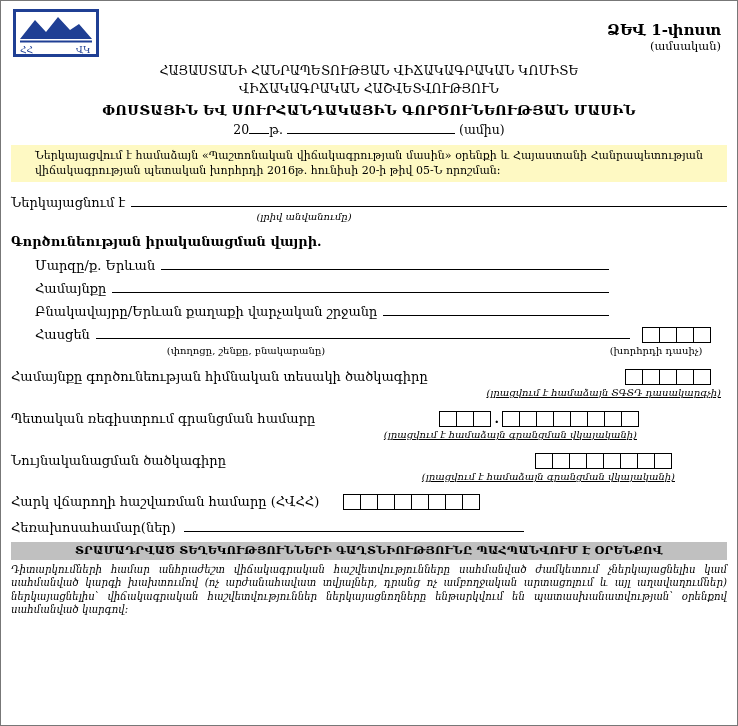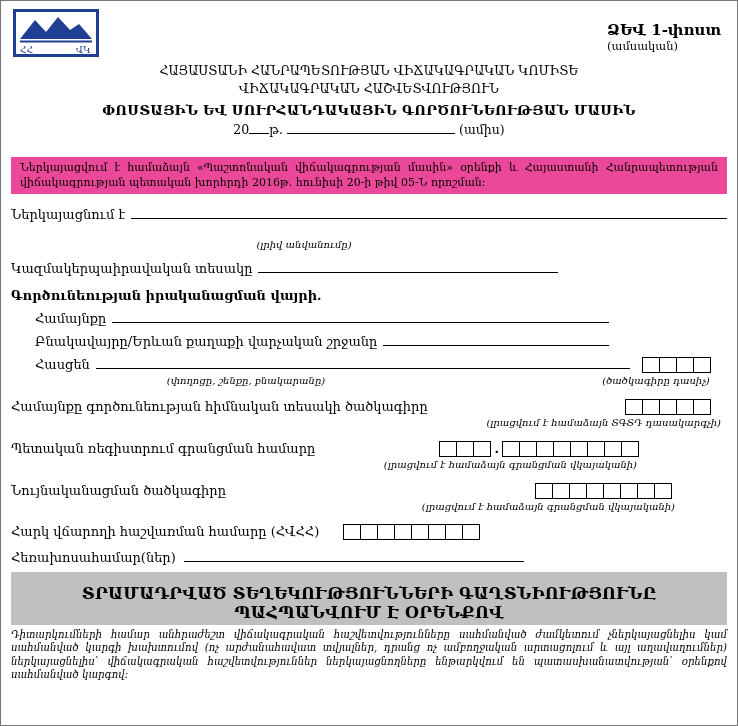--- a/index.html
+++ b/index.html
@@ -5,56 +5,56 @@
   * { box-sizing: border-box; margin: 0; padding: 0; }
   html, body { background: #e8e8e8; }
   body { font-family: "DejaVu Serif", "DejaVu Sans", serif; color: #000; }
   .page {
     width: 738px; height: 726px; background: #fff; border: 1px solid #777;
     margin: 0; padding: 6px 10px 0 10px; overflow: hidden; position: relative;
   }
   
   .top { position: relative; height: 54px; }
   .logo { position: absolute; left: 2px; top: 2px; width: 86px; height: 48px; }
-  .code-block { position: absolute; right: 6px; top: 14px; text-align: left; }
+  .code-block { position: absolute; right: 6px; top: 14px; text-align: right; }
   .form-code { font-weight: bold; font-size: 15px; }
   .form-period { font-size: 11.5px; }
   .org-line { text-align: center; font-size: 12.5px; line-height: 16px; margin-top: 2px; }
   .title { text-align: center; font-size: 13.5px; font-weight: bold; margin-top: 5px; letter-spacing: .2px; }
   .date-line { text-align: center; font-size: 12.5px; margin-top: 4px; }
   
   .blank { display: inline-block; height: 12px; border-bottom: 1px solid #000; }
   .grow { flex: 1; }
   
   .legal-box {
-    margin-top: 20px; background: #ec4899; padding: 4px 9px; font-size: 11px;
+    margin-top: 8px; background: #fef9c3; padding: 4px 24px; font-size: 11px;
     line-height: 1.32; text-align: justify;
   }
   
   .deadline-box { margin-top: 9px; border: 1px solid #000; padding: 4px 8px 5px 10px; font-size: 12px; }
   .deadline-box b { font-weight: bold; }
   
   .row { display: flex; align-items: baseline; font-size: 13px; }
   .row .lbl { white-space: nowrap; }
   .indent { margin-left: 24px; }
   .section-hdr { font-weight: bold; font-size: 13px; }
-  .hint-center { text-align: center; font-style: italic; font-size: 10px; padding-right: 130px; margin-top: 17px; }
-  .hint-flex { display: flex; font-style: italic; font-size: 10px; margin-top: 2px; }
+  .hint-center { text-align: center; font-style: italic; font-size: 10px; padding-right: 130px; margin-top: 1px; }
+  .hint-flex { display: flex; font-size: 10px; margin-top: 2px; }
   .hint-flex .left-hint { flex: 1; text-align: center; padding-right: 110px; }
   .hint-flex .right-hint { width: 130px; text-align: center; margin-right: 6px; }
-  .hint-right { text-align: right; font-style: italic; font-size: 10px; margin-top: 2px; }
+  .hint-right { text-align: right; font-style: italic; font-size: 10px; margin-top: 2px; text-decoration: underline; }
   
   .cells { display: inline-flex; align-self: center; }
   .cell { width: 18px; height: 16px; border: 1px solid #000; margin-left: -1px; background: #fff; }
   .cell:first-child { margin-left: 0; }
   .sep { font-weight: bold; margin: 0 3px; }
   
   .banner {
     margin-top: 7px; background: #c0c0c0; text-align: center; font-weight: bold;
-    font-size: 16px; padding: 12px 0 3px 0; letter-spacing: .2px;
+    font-size: 11px; padding: 2px 0 3px 0; letter-spacing: .2px;
   }
   .footnote { margin-top: 3px; font-style: italic; font-size: 10.2px; line-height: 1.3; text-align: justify; }
 </style>
 </head>
 <body>
 
 <div class="page">
 
   <div class="top">
     <div class="logo">
@@ -84,27 +84,27 @@
 
   <div class="legal-box">Ներկայացվում է համաձայն «Պաշտոնական վիճակագրության մասին» օրենքի և Հայաստանի Հանրապետության վիճակագրության պետական խորհրդի 2016թ. հունիսի 20-ի թիվ 05-Ն որոշման:</div>
 
 
   <div class="row" style="margin-top:13px">
     <span class="lbl">Ներկայացնում է</span>
     <span class="blank grow" style="margin-left:6px"></span>
   </div>
   <div class="hint-center">(լրիվ անվանումը)</div>
 
-  <div class="row" style="margin-top:11px">
-    <span class="lbl">Կազմակերպաիրավական տեսակը</span>
-    <span class="blank" style="width:300px; margin-left:6px"></span>
-  </div>
 
   <div class="section-hdr" style="margin-top:12px">Գործունեության իրականացման վայրի.</div>
 
+  <div class="row indent" style="margin-top:9px">
+    <span class="lbl">Մարզը/ք. Երևան</span>
+    <span class="blank grow" style="margin-left:6px; margin-right:118px"></span>
+  </div>
   <div class="row indent" style="margin-top:8px">
     <span class="lbl">Համայնքը</span>
     <span class="blank grow" style="margin-left:6px; margin-right:118px"></span>
   </div>
   <div class="row indent" style="margin-top:8px">
     <span class="lbl">Բնակավայրը/Երևան քաղաքի վարչական շրջանը</span>
     <span class="blank grow" style="margin-left:6px; margin-right:118px"></span>
   </div>
 
   <div class="row indent" style="margin-top:8px">
@@ -112,21 +112,21 @@
     <span class="blank grow" style="margin-left:6px"></span>
     <span class="cells" style="margin-left:12px; margin-right:16px">
         <span class="cell"></span>
         <span class="cell"></span>
         <span class="cell"></span>
         <span class="cell"></span>
       </span>
   </div>
   <div class="hint-flex">
     <span class="left-hint">(փողոցը, շենքը, բնակարանը)</span>
-    <span class="right-hint">(ծածկագիրը դասիչ)</span>
+    <span class="right-hint">(խորհրդի դասիչ)</span>
   </div>
 
   <div class="row" style="margin-top:13px">
     <span class="lbl">Համայնքը գործունեության հիմնական տեսակի ծածկագիրը</span>
     <span class="cells" style="margin-left:auto; margin-right:16px">
         <span class="cell"></span>
         <span class="cell"></span>
         <span class="cell"></span>
         <span class="cell"></span>
         <span class="cell"></span>

